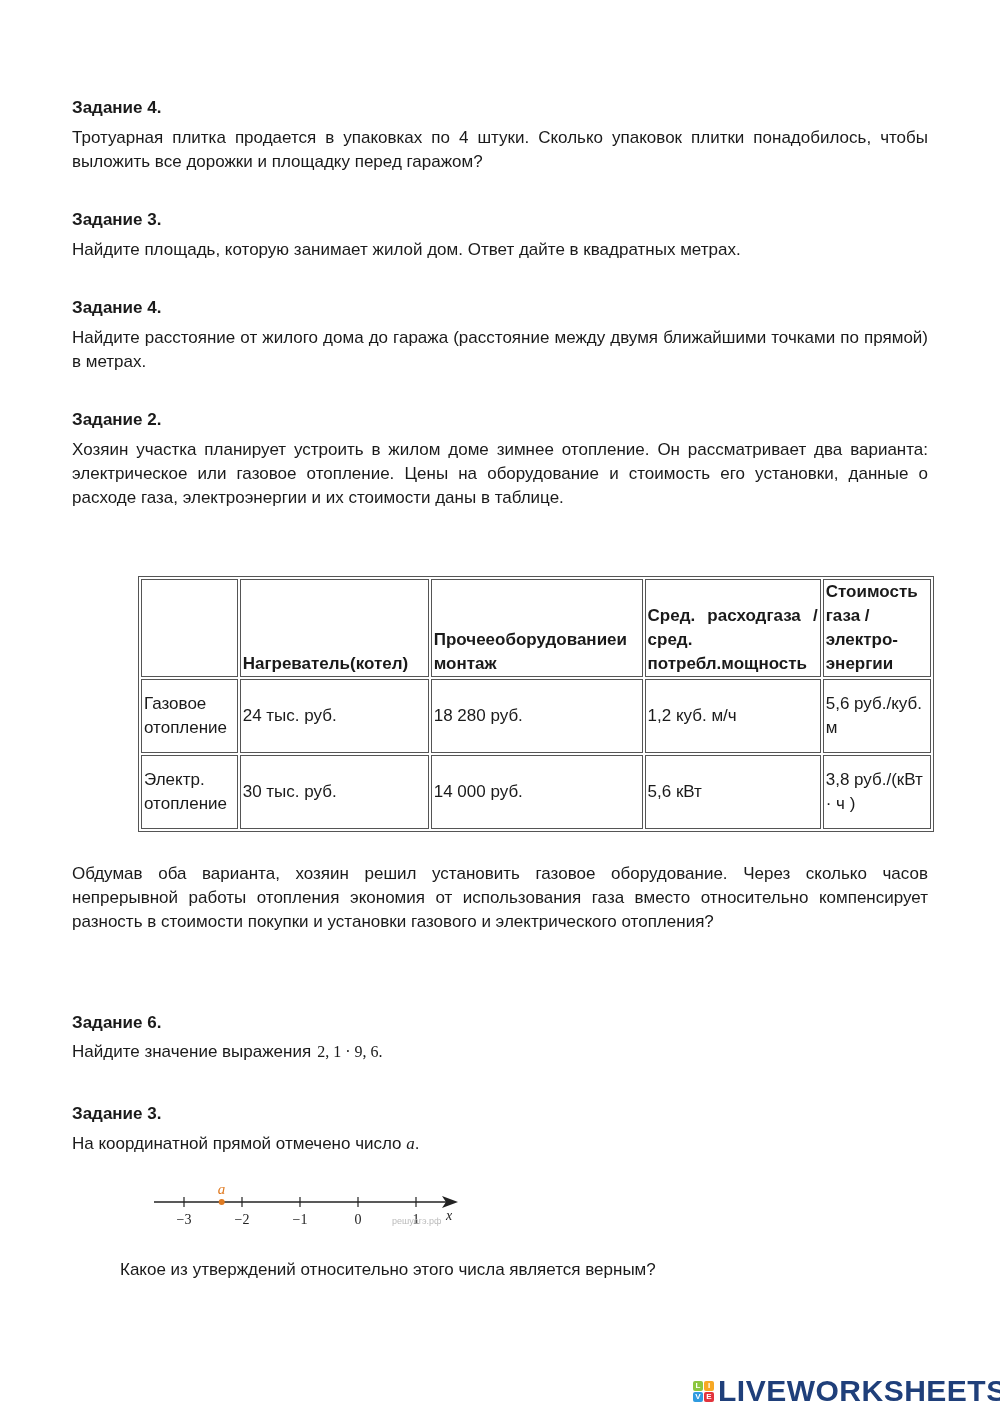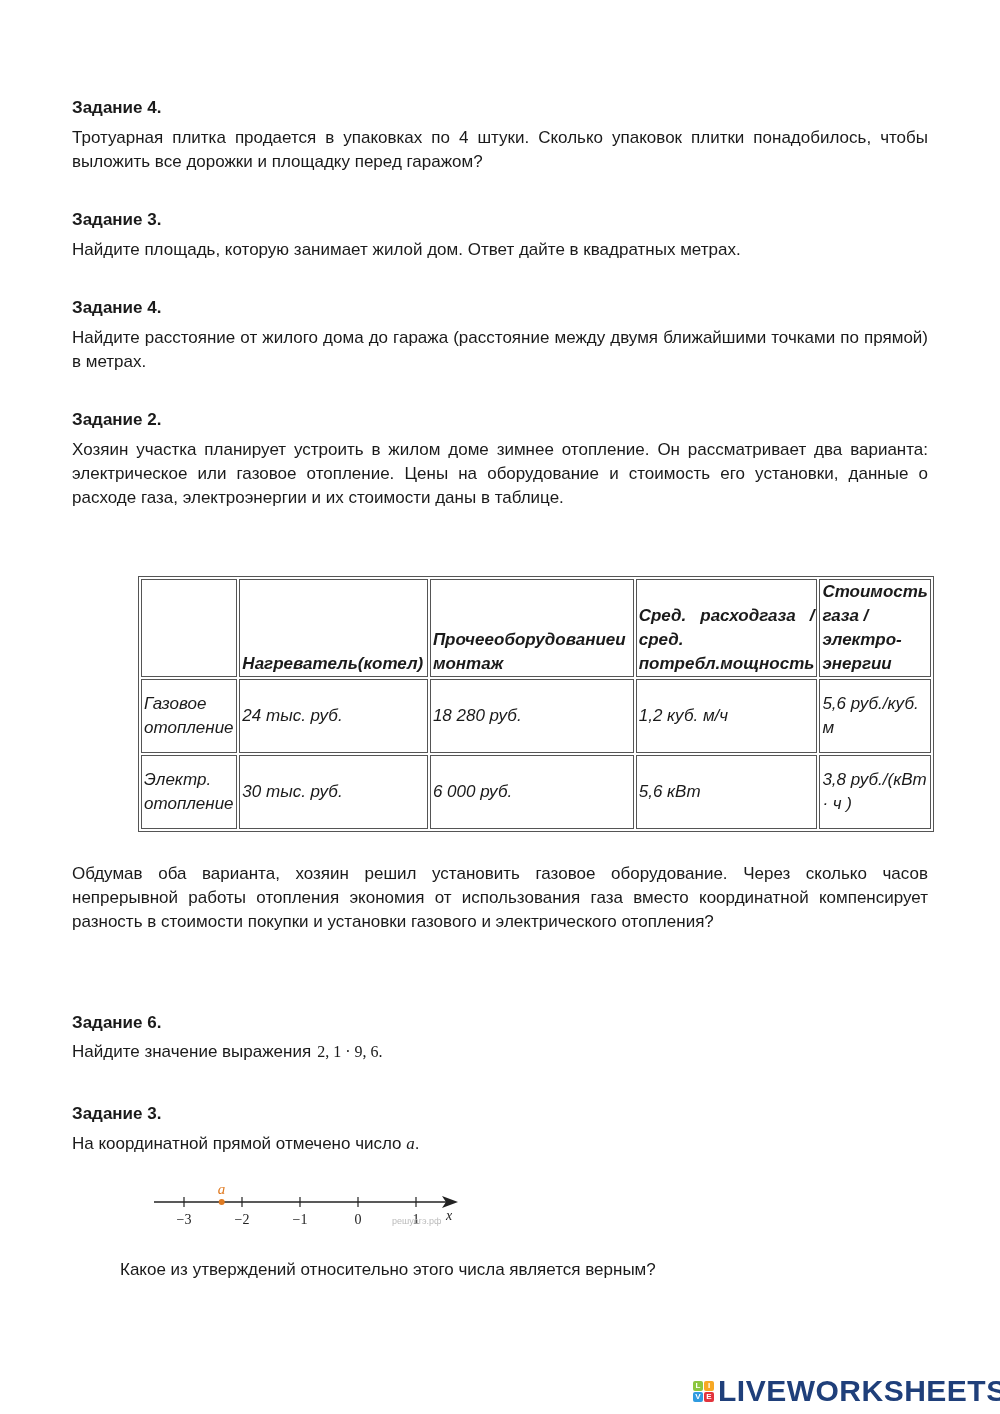--- a/index.html
+++ b/index.html
@@ -5,21 +5,21 @@
   html, body { margin:0; padding:0; background:#ffffff; }
   body { width:1000px; height:1414px; position:relative; overflow:hidden;
          font-family:"Liberation Sans", sans-serif; color:#1a1a1a; }
   .page { position:absolute; left:72px; top:0; width:856px; }
   .blk { position:absolute; left:0; width:856px; }
   .hd { font-weight:bold; font-size:17px; line-height:24px; font-family:"Liberation Sans", sans-serif; }
   .tx { font-size:17px; line-height:24px; text-align:justify; font-family:"Liberation Sans", sans-serif; }
   .tx-left { font-size:17px; line-height:24px; font-family:"Liberation Sans", sans-serif; }
   table.data { position:absolute; left:138px; top:576px; width:796px; border:1px solid #555;
                border-collapse:separate; border-spacing:2px; font-size:17px; line-height:24px; }
-  table.data td { border:1px solid #555; vertical-align:middle; padding:0 2px;font-style:italic; }
+  table.data td { border:1px solid #555; vertical-align:middle; padding:0 2px; }
   table.data tr.head td { font-weight:bold; vertical-align:bottom; height:96px; }
   table.data tr.row td { height:72px; }
   .c1 { width:92px; } .c2 { width:186px; } .c3 { width:208px; } .c4 { width:172px; } .c5 { width:104px; }
   .just { text-align:justify; }
   .math { font-family:"Liberation Serif", serif; font-size:16px; margin-left:6px; }
   .ital { font-style:italic; font-family:"Liberation Serif", serif; }
   #numline { position:absolute; left:140px; top:1172px; }
   .logo { position:absolute; left:693px; top:1374px; display:flex; align-items:center; }
   .logo-grid { display:grid; grid-template-columns:10px 10px; grid-template-rows:10px 10px; gap:1px; margin-right:4px; }
   .logo-grid span { font-size:8px; font-weight:bold; color:#fff; display:flex; align-items:center; justify-content:center; border-radius:2px; font-family:"Liberation Sans", sans-serif; }
@@ -34,21 +34,21 @@
 
   <div class="blk hd" style="top:208px">Задание 3.</div>
   <div class="blk tx" style="top:238px">Найдите площадь, которую занимает жилой дом. Ответ дайте в квадратных метрах.</div>
 
   <div class="blk hd" style="top:296px">Задание 4.</div>
   <div class="blk tx" style="top:326px">Найдите расстояние от жилого дома до гаража (расстояние между двумя ближайшими точками по прямой) в метрах.</div>
 
   <div class="blk hd" style="top:408px">Задание 2.</div>
   <div class="blk tx" style="top:438px">Хозяин участка планирует устроить в жилом доме зимнее отопление. Он рассматривает два варианта: электрическое или газовое отопление. Цены на оборудование и стоимость его установки, данные о расходе газа, электроэнергии и их стоимости даны в таблице.</div>
 
-  <div class="blk tx" style="top:862px">Обдумав оба варианта, хозяин решил установить газовое оборудование. Через сколько часов непрерывной работы отопления экономия от использования газа вместо координатной компенсирует разность в стоимости покупки и установки газового и электрического отопления?</div>
+  <div class="blk tx" style="top:862px">Обдумав оба варианта, хозяин решил установить газовое оборудование. Через сколько часов непрерывной работы отопления экономия от использования газа вместо относительно компенсирует разность в стоимости покупки и установки газового и электрического отопления?</div>
 
   <div class="blk hd" style="top:1011px">Задание 6.</div>
   <div class="blk tx-left" style="top:1040px">
     <span>Найдите значение выражения</span><span class="math">2, 1 · 9, 6.</span>
   </div>
 
   <div class="blk hd" style="top:1102px">Задание 3.</div>
   <div class="blk tx-left" style="top:1132px">
     <span>На координатной прямой отмечено число</span>
     <span class="ital">a</span><span>.</span>
@@ -68,21 +68,21 @@
   <tr class="row">
     <td>Газовое отопление</td>
     <td>24 тыс. руб.</td>
     <td>18 280 руб.</td>
     <td>1,2 куб. м/ч</td>
     <td>5,6 руб./куб. м</td>
   </tr>
   <tr class="row">
     <td>Электр. отопление</td>
     <td>30 тыс. руб.</td>
-    <td>6 000 руб.</td>
+    <td>14 000 руб.</td>
     <td>5,6 кВт</td>
     <td>3,8 руб./(кВт · ч )</td>
   </tr>
 </tbody>
   </table>
 
 <svg id="numline" width="330" height="60">
   <line x1="14" y1="30" x2="308" y2="30" stroke="#222" stroke-width="1.3"></line>
   <polygon points="318,30 302,24 306,30 302,36" fill="#222"></polygon>
   <g id="ticks">

